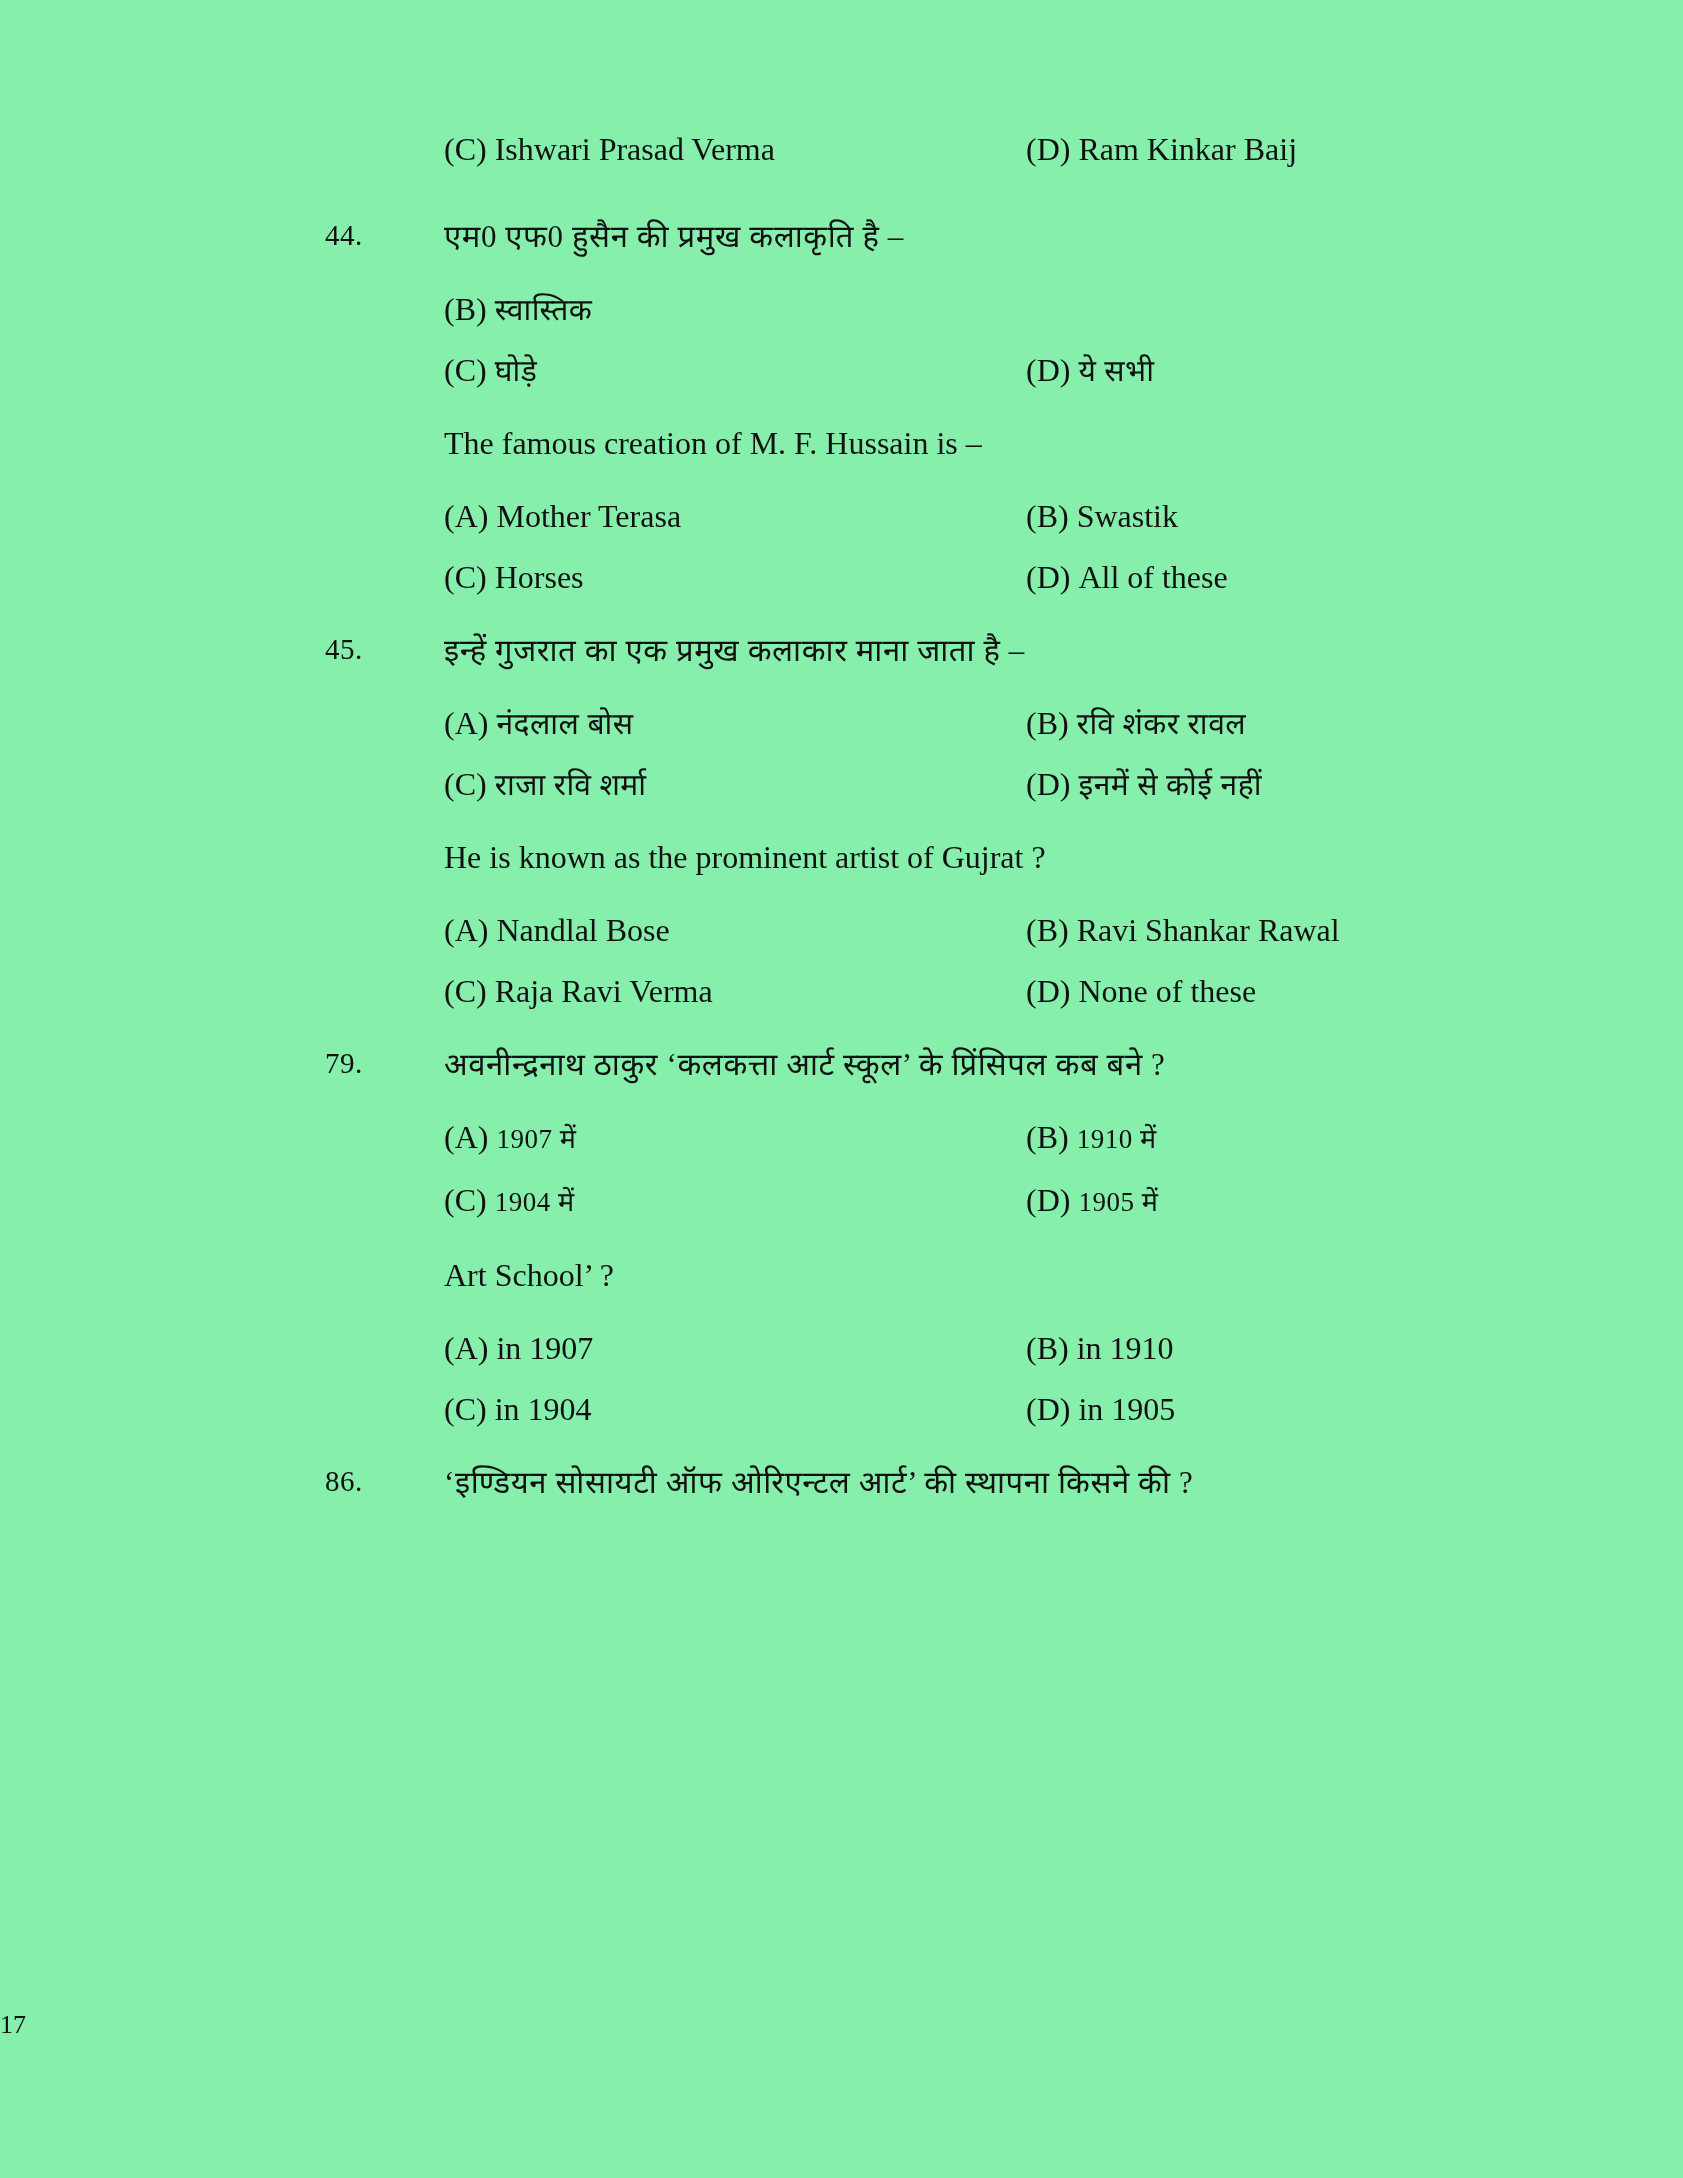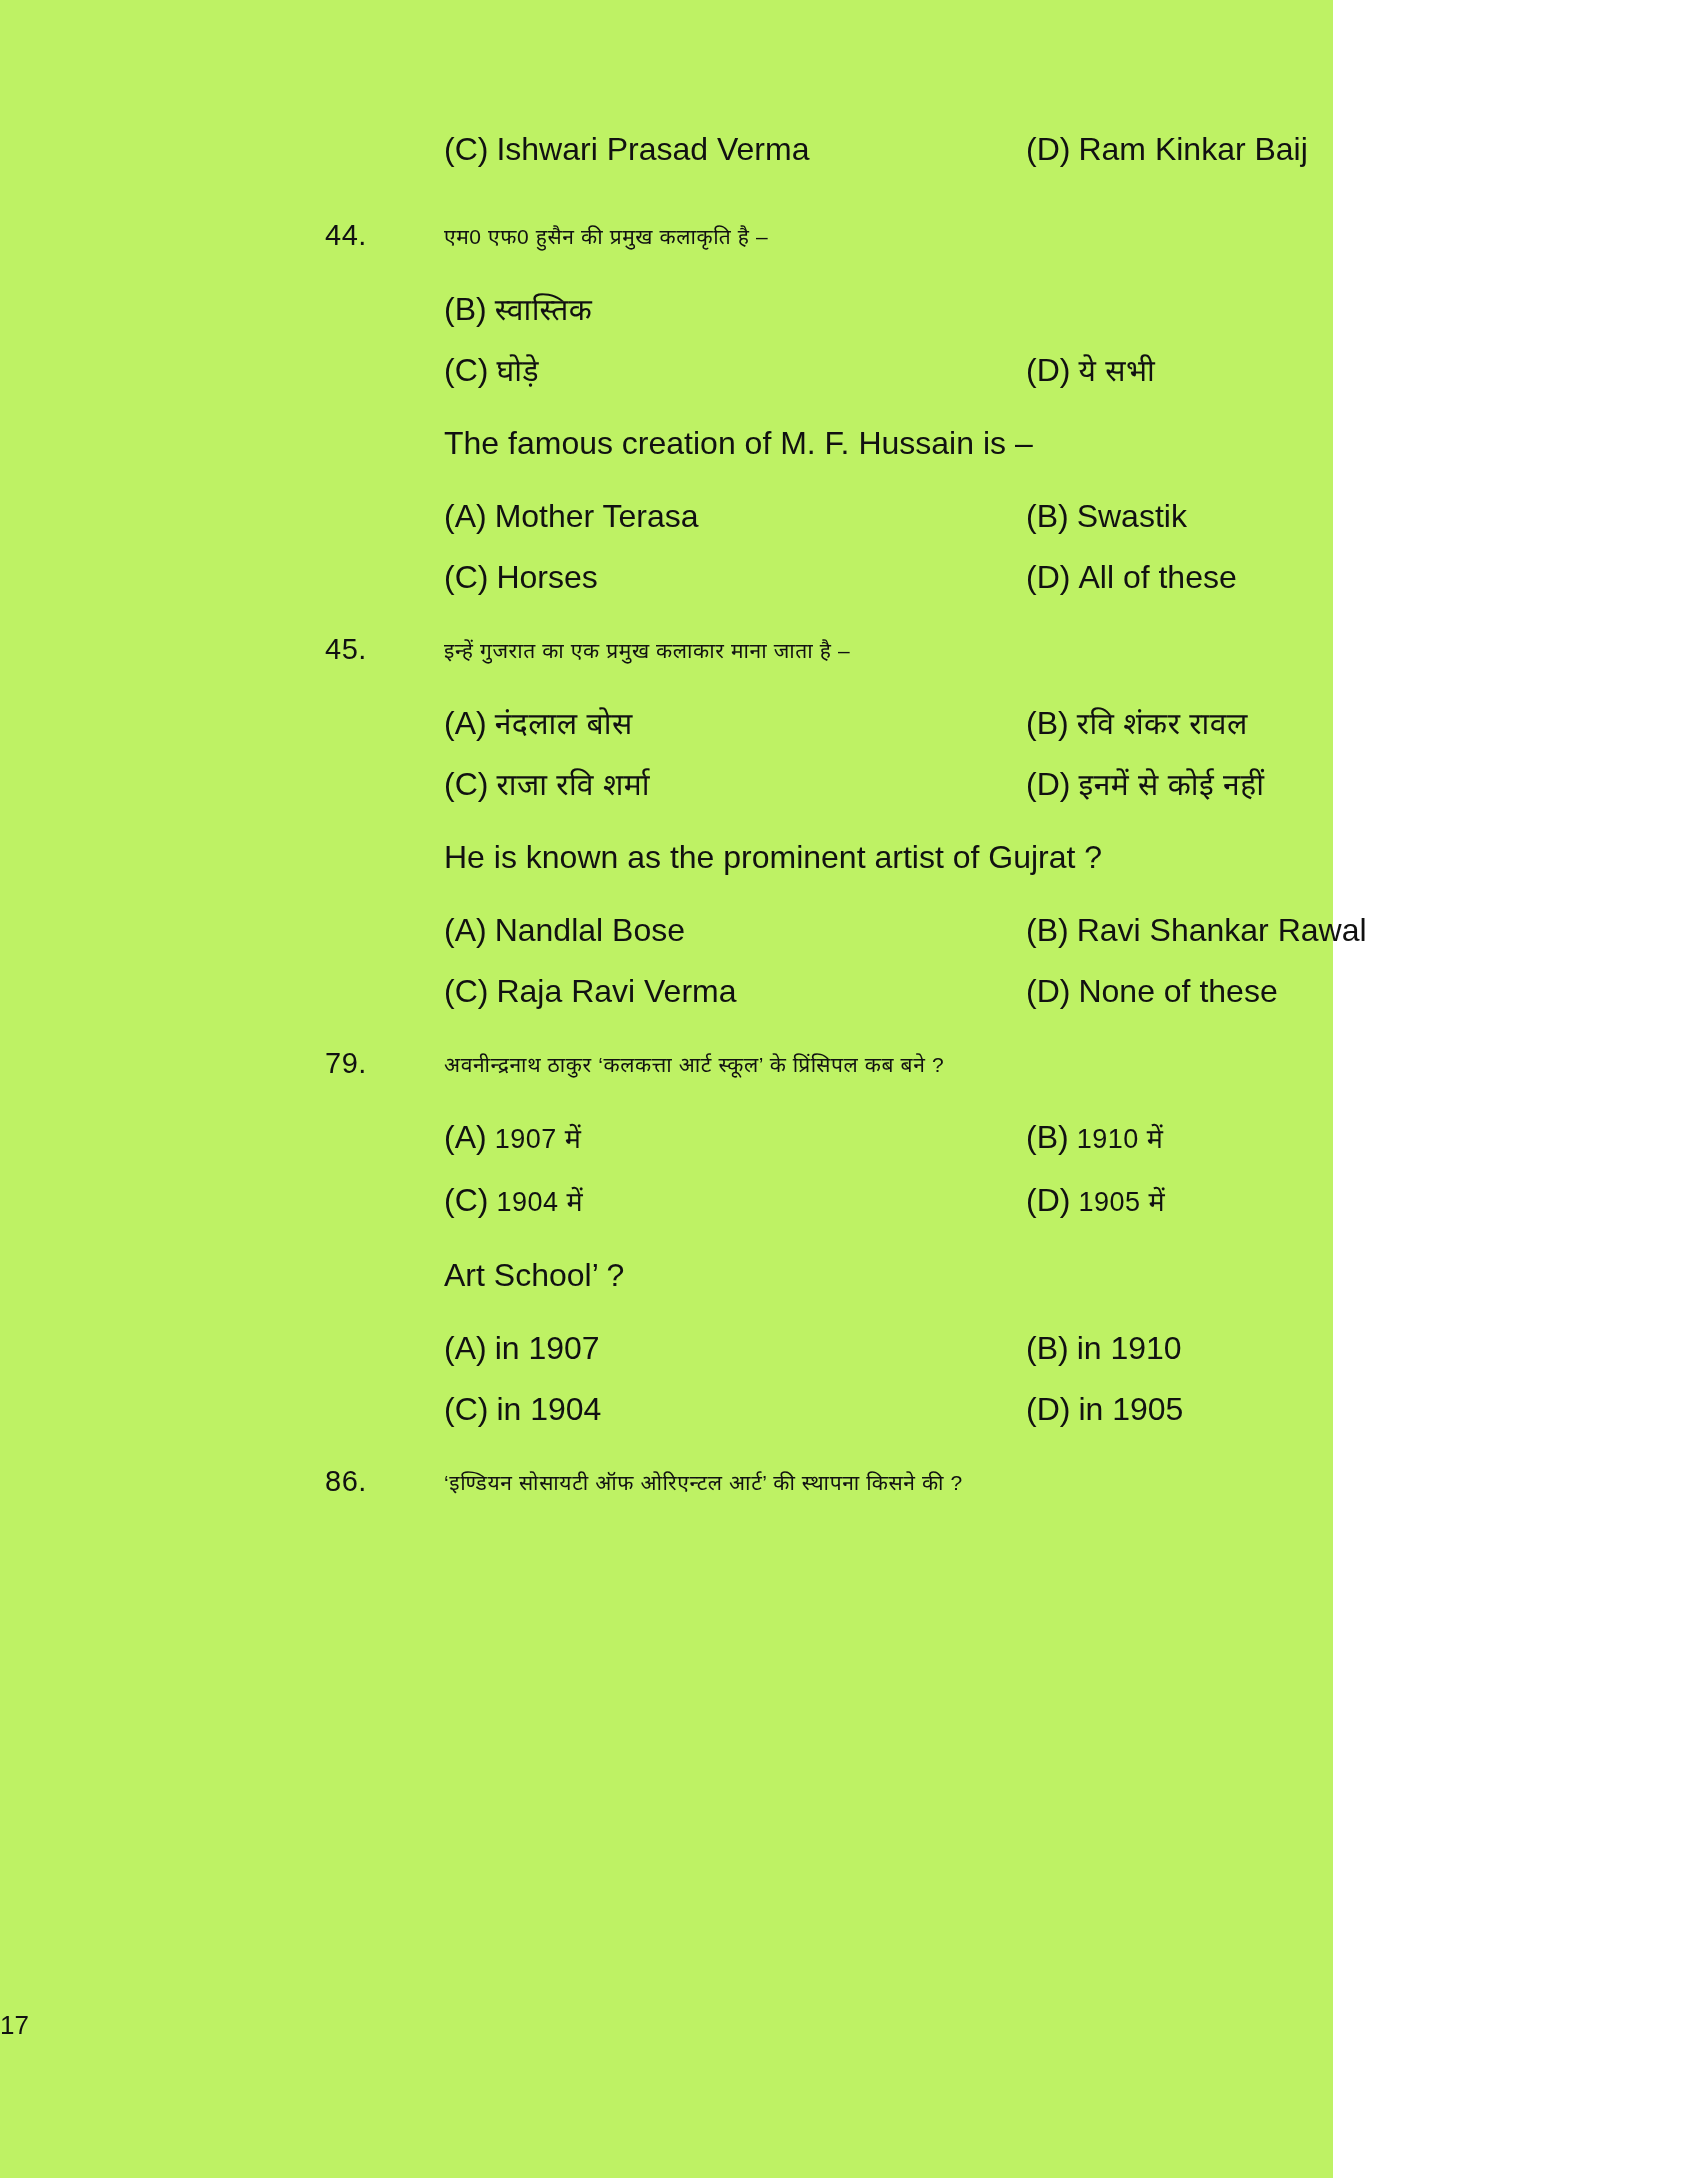--- a/index.html
+++ b/index.html
@@ -13,23 +13,24 @@
     height: 2178px;
     position: relative;
     font-family: "Liberation Sans", sans-serif;
     color: #111111;
     overflow: hidden;
   }
   .page {
     position: absolute;
     left: 0;
     top: 0;
-    width: 1333px;
+    width: 1683px;
     height: 2178px;
-    background: #bef264;
+    background: #86efac;
+    font-family: Liberation Serif, serif;
   }
   .content {
     position: absolute;
     left: 0;
     top: 119px;
     width: 1683px;
   }
 
   
   .q-row {
@@ -50,21 +51,21 @@
     flex: 1 1 auto;
   }
 
   
   .stmt {
     font-size: 32px;
     line-height: 61px;
     white-space: nowrap;
   }
   .stmt.devanagari {
-    font-size: 21px;
+    font-size: 31px;
     letter-spacing: 0.6px;
   }
 
   
   .opt-row {
     display: flex;
     align-items: flex-start;
   }
   .opt {
     font-size: 32px;

